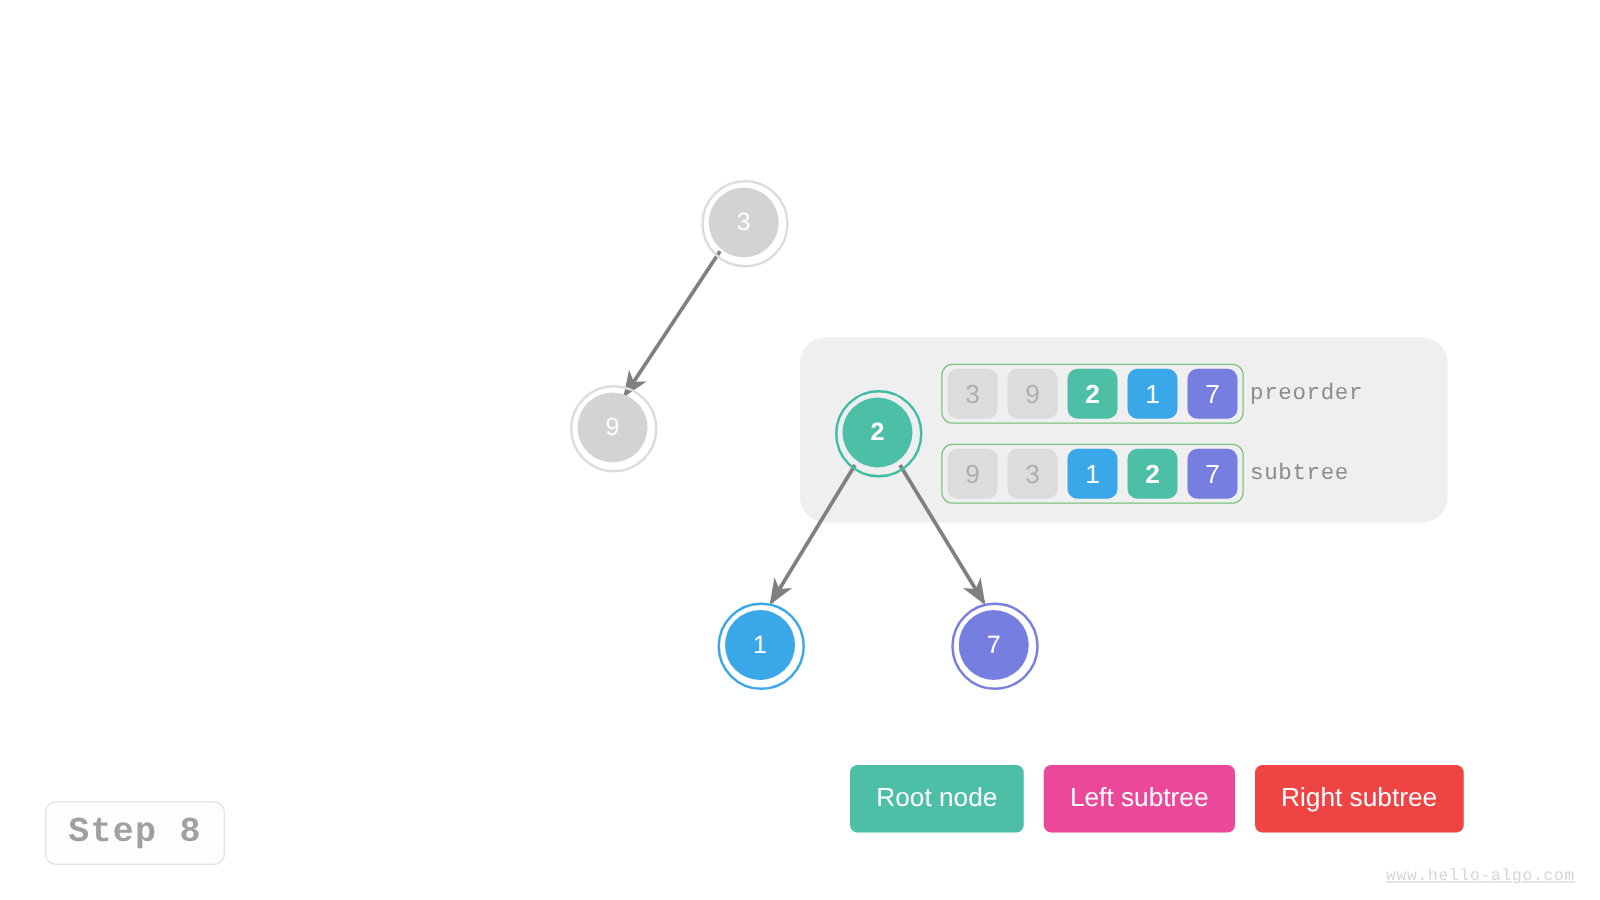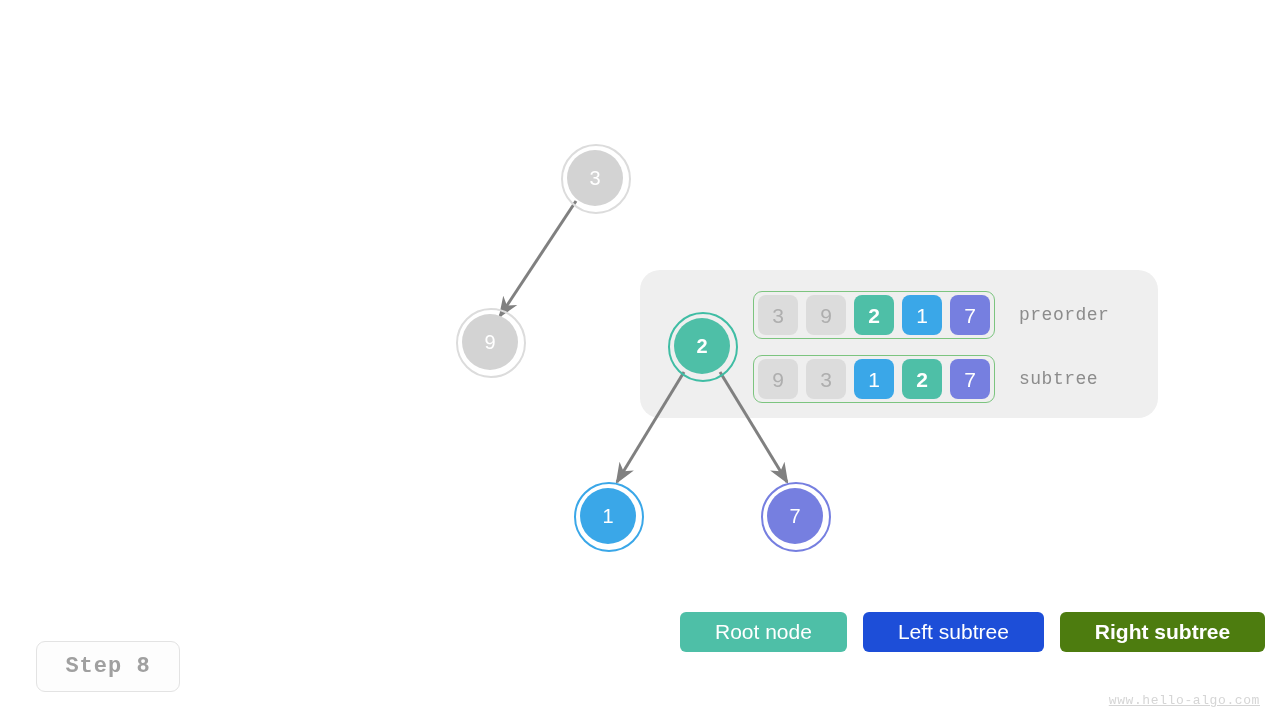--- a/index.html
+++ b/index.html
@@ -70,21 +70,21 @@
     font-size: 21px;
     line-height: 1;
     color: #ffffff;
   }
   .cell.dim   { background: #dcdcdc; color: #aeaeae; font-weight: 400; }
   .cell.green { background: #4ebfa7; font-weight: 700; }
   .cell.blue  { background: #3aa7e8; font-weight: 400; }
   .cell.purple{ background: #767fe0; font-weight: 400; }
 
   .seq-label {
-    margin-left: 24px;
+    margin-left: 5px;
     font-family: "Liberation Mono", monospace;
     font-size: 18px;
     color: #8c8c8c;
     letter-spacing: 0.5px;
     white-space: nowrap;
   }
 
   
   .node {
     position: absolute;
@@ -123,50 +123,50 @@
 
   
   .legend {
     position: absolute;
     left: 680px;
     top: 612px;
     display: flex;
     gap: 16px;
   }
   .legend-item {
-    height: 40px;
+    height: 54px;
     border-radius: 6px;
     display: flex;
     align-items: center;
     justify-content: center;
-    padding: 0 35px;
+    padding: 0 21px;
     color: #ffffff;
     font-size: 21px;
     font-family: "Liberation Sans", sans-serif;
     white-space: nowrap;
   }
   .legend-item.green  { background: #4ebfa7; }
-  .legend-item.blue   { background: #1d4ed8; }
-  .legend-item.purple { background: #4d7c0f; font-weight: bold; }
+  .legend-item.blue   { background: #ec4899; }
+  .legend-item.purple { background: #ef4444; }
 
   
   .step-badge {
     position: absolute;
     left: 36px;
     top: 641px;
     width: 144px;
     height: 51px;
     border: 1.5px solid #e3e3e3;
     border-radius: 9px;
     background: #fdfdfd;
     display: flex;
     align-items: center;
     justify-content: center;
     font-family: "Liberation Mono", monospace;
-    font-size: 22px;
+    font-size: 28px;
     font-weight: 700;
     color: #a0a0a0;
     letter-spacing: 1px;
     box-sizing: border-box;
   }
 
   
   .watermark {
     position: absolute;
     right: 20px;

